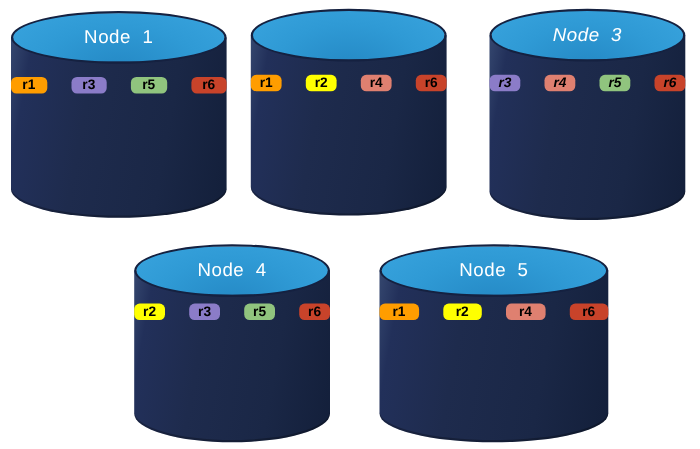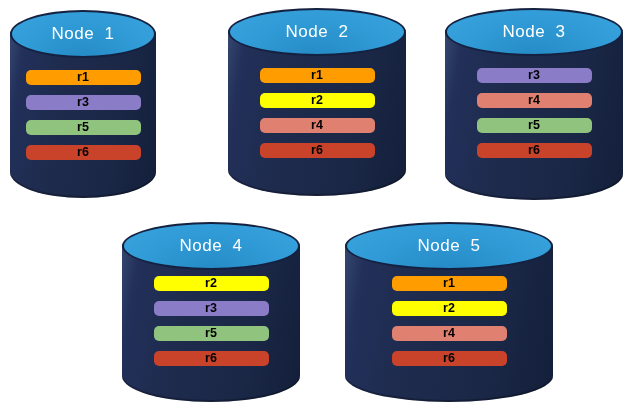--- a/index.html
+++ b/index.html
@@ -11,23 +11,23 @@
   .stage {
     position: relative;
     width: 636px;
     height: 408px;
     background: #ffffff;
     overflow: hidden;
   }
   .cyl { position: absolute; }
 
   
-  .n1 { left: 10px;  top: 10px;  width: 146px; height: 188px; }
+  .n1 { left: 10px;  top: 10px;  width: 196px; height: 188px; }
   .n2 { left: 228px; top: 8px;   width: 178px; height: 188px; }
-  .n3 { left: 445px; top: 8px;   width: 178px; height: 192px; }
+  .n3 { left: 445px; top: 8px;   width: 178px; height: 192px; font-style: italic; }
   .n4 { left: 122px; top: 222px; width: 178px; height: 180px; text-decoration: underline; }
   .n5 { left: 345px; top: 222px; width: 208px; height: 180px; }
 
   .cyl-body {
     position: absolute;
     left: 0; right: 0;
     top: 24px; bottom: 0;
     background: linear-gradient(100deg,
       #35476f 0%, #22305a 9%, #1e2b4d 35%, #1a2746 70%, #131f3a 100%);
     border-radius: 0 0 50% 50% / 0 0 26px 26px;
@@ -52,23 +52,23 @@
     color: #ffffff;
     font-size: 17px;
     letter-spacing: 0.5px;
     white-space: pre;
   }
   .bars {
     position: absolute;
     left: 0; right: 0;
     top: 60px;
     display: flex;
-    flex-direction: column;
+    flex-direction: row;
     align-items: center;
-    gap: 10px;
+    gap: 22px;
   }
   .row2 .bars { top: 54px; }
   .bar {
     width: 115px;
     height: 15px;
     border-radius: 5px;
     display: flex;
     align-items: center;
     justify-content: center;
     color: #000000;
@@ -90,21 +90,20 @@
       <div class="bar" style="background: rgb(255, 157, 0);">r1</div>
       <div class="bar" style="background: rgb(139, 124, 200);">r3</div>
       <div class="bar" style="background: rgb(144, 196, 126);">r5</div>
       <div class="bar" style="background: rgb(200, 67, 42);">r6</div>
     </div>
   </div>
 
   <div class="cyl n2">
     <div class="cyl-body"></div>
     <div class="cyl-top"></div>
-    <div class="cyl-title">Node  2</div>
     <div class="bars">
       <div class="bar" style="background: rgb(255, 157, 0);">r1</div>
       <div class="bar" style="background: rgb(255, 255, 0);">r2</div>
       <div class="bar" style="background: rgb(223, 128, 112);">r4</div>
       <div class="bar" style="background: rgb(200, 67, 42);">r6</div>
     </div>
   </div>
 
   <div class="cyl n3">
     <div class="cyl-body"></div>

